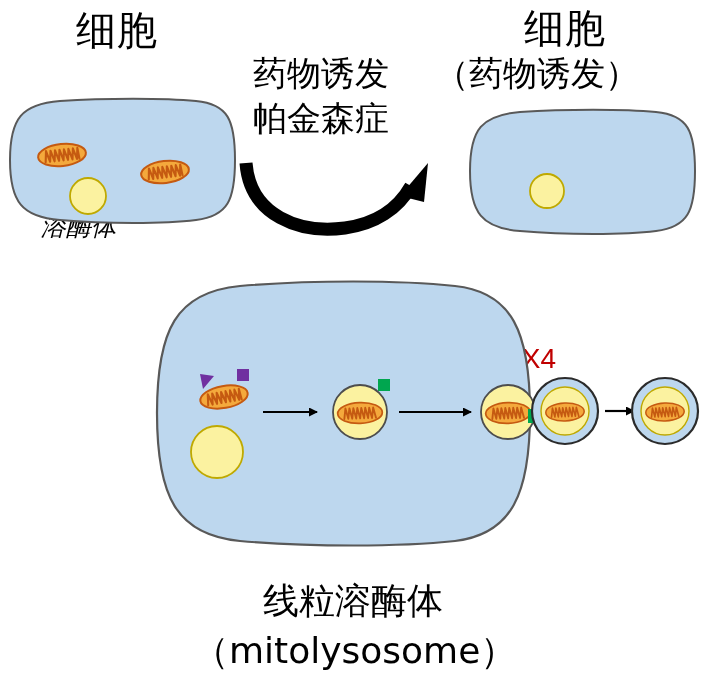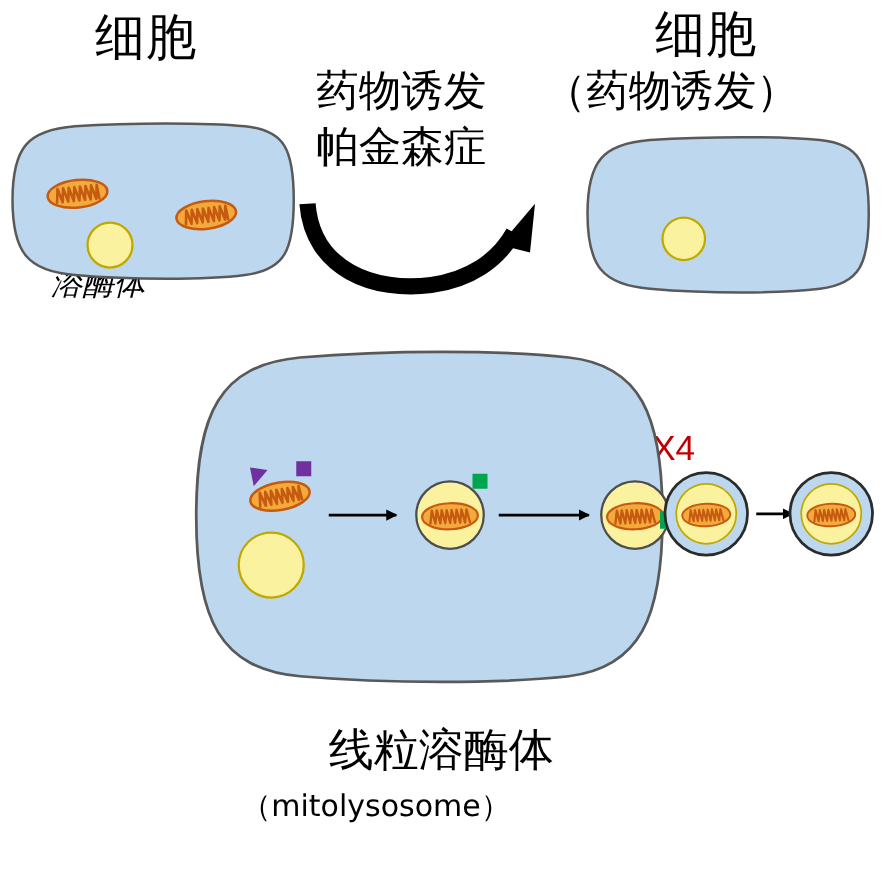--- a/index.html
+++ b/index.html
@@ -22,21 +22,21 @@
      font-family:"Liberation Sans","DejaVu Sans",sans-serif;}
   #label-gbas{left:228px;top:339px;font-size:30px;color:#7030a0;
      font-family:"Liberation Sans","DejaVu Sans",sans-serif;}
   #label-vamp2{left:352px;top:350px;font-size:28px;color:#00a64f;
      font-family:"Liberation Sans","DejaVu Sans",sans-serif;}
   #label-stx4{left:486px;top:345px;font-size:28px;color:#c00000;
      font-family:"Liberation Sans","DejaVu Sans",sans-serif;}
   #label-phagocytosis{left:266px;top:436px;font-size:29px;}
   #label-exocytosis{left:400px;top:436px;font-size:29px;}
   #caption-cn{left:263px;top:583px;font-size:36px;}
-  #caption-en{left:193px;top:633px;font-size:24px;
+  #caption-en{left:193px;top:633px;font-size:36px;
      font-family:"DejaVu Sans","Liberation Sans",sans-serif;}
   svg{position:absolute;left:0;top:0;overflow:visible;}
 </style>
 </head>
 <body>
 
 <div class="stage">
 
   <div class="lbl cn" id="title-left-cell">细胞</div>
   <div class="lbl cn" id="title-right-cell">细胞</div>

